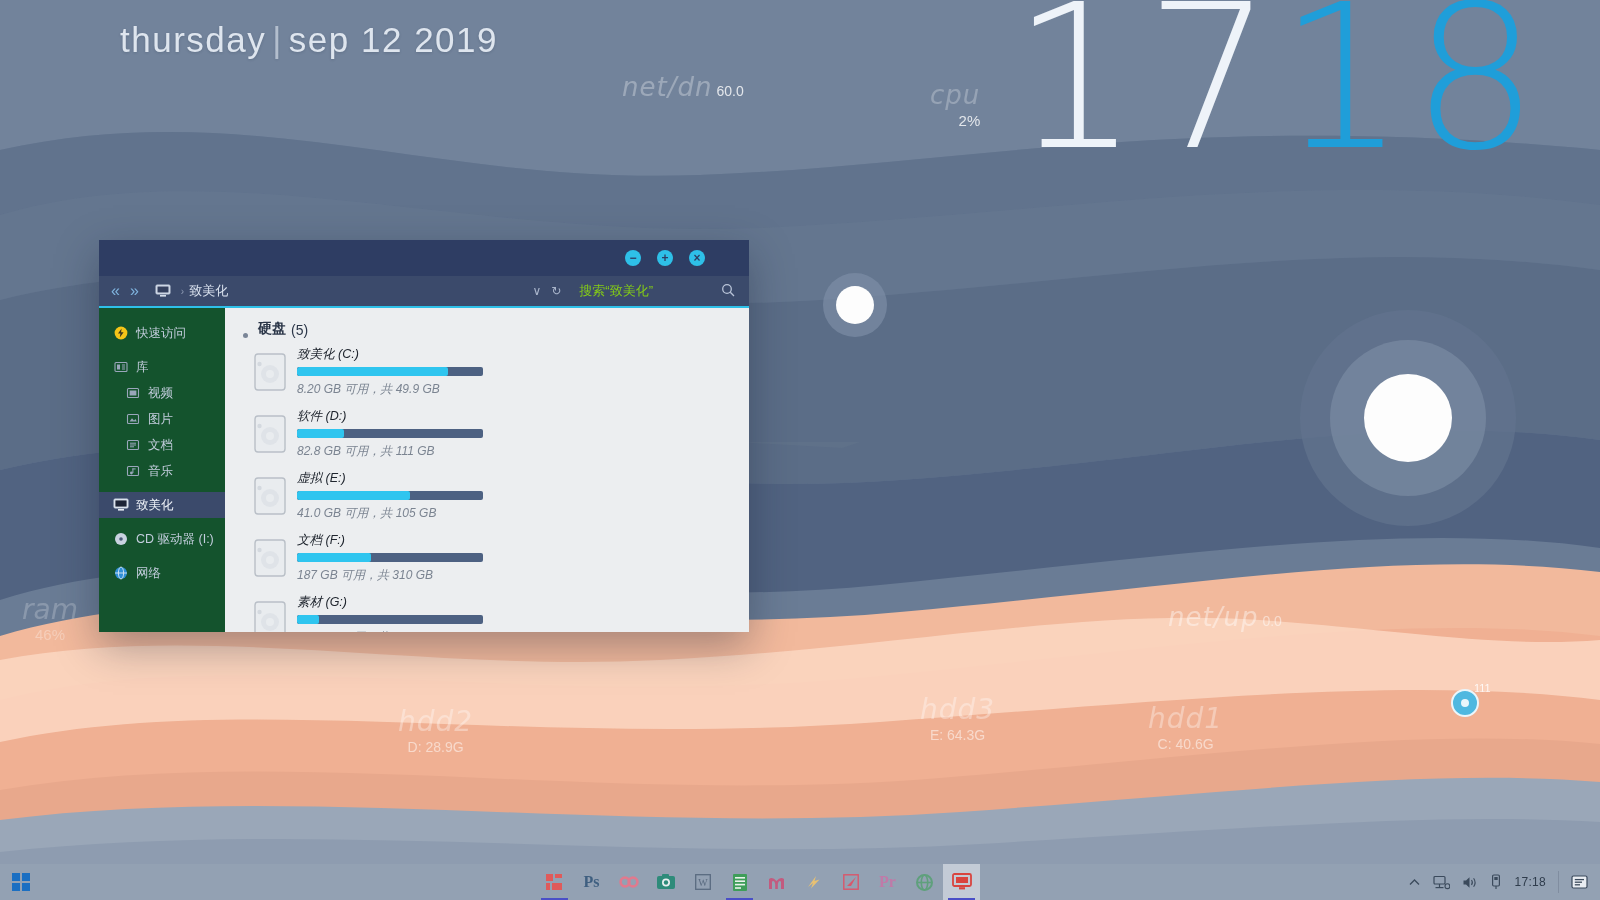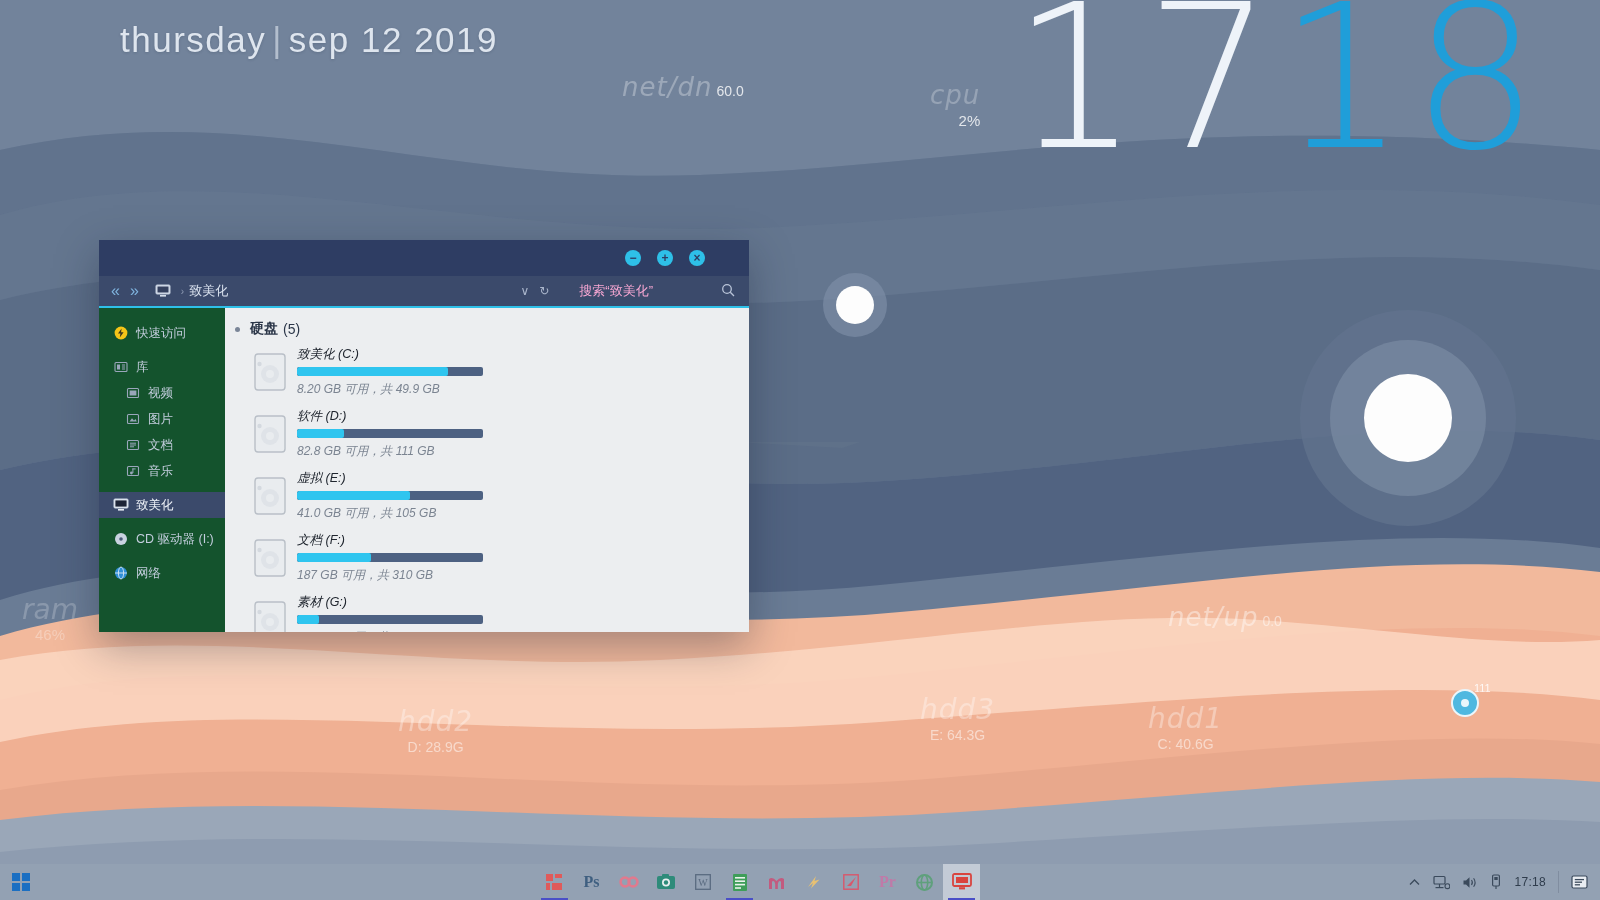--- a/index.html
+++ b/index.html
@@ -94,21 +94,21 @@
   #navbar {
     height:30px; background:#3b4a6b; display:flex; align-items:center;
     padding:0 14px 0 12px; position:relative; color:#c9d3e4; font-size:13px;
   }
   #navbar .chev { color:#7fb3de; font-size:16px; margin-right:10px; cursor:pointer; }
   #navbar .crumb-icon { margin:0 5px 0 6px; display:inline-flex; }
   #navbar .crumb-sep { color:#8e9bb4; margin:0 5px; font-size:10px; }
   #navbar .crumb-text { color:#dbe3ef; font-size:13px; }
   #navbar .right { margin-left:auto; display:flex; align-items:center; gap:10px; }
   #navbar .right .small { color:#aab6cc; font-size:12px; cursor:pointer; }
-  #navbar .searchbox { color:#f9a8d4; font-size:13px; margin-left:20px; }
+  #navbar .searchbox { color:#84cc16; font-size:13px; margin-left:8px; }
   #navbar .searchicon { color:#b9c4d8; font-size:14px; margin-left:58px; cursor:pointer; }
   #accentline { height:2px; background:#2ec0e8; }
 
   #body-row { display:flex; height:324px; }
   #sidebar {
     width:126px; background:#14532d; padding-top:12px; flex-shrink:0;
     font-size:12.5px; color:#c3cddd;
   }
   .side-item {
     display:flex; align-items:center; height:26px; padding-left:14px;
@@ -116,22 +116,22 @@
   }
   .side-item.indent { padding-left:26px; }
   .side-item.selected { background:#3b4a6b; color:#eef2f8; }
   .side-ic { width:16px; height:16px; margin-right:7px; flex-shrink:0; display:inline-flex; align-items:center; justify-content:center; }
   .side-gap { height:8px; }
 
   #content {
     flex:1; background:#eceef0; overflow:hidden; padding:12px 0 0 0; position:relative;
   }
   .group-header {
-    display:flex; align-items:center; font-size:14px; color:#2b3648;
-    font-weight:700; padding-left:10px; margin-bottom:6px;
+    display:flex; align-items:flex-end; font-size:14px; color:#2b3648;
+    font-weight:700; padding-left:18px; margin-bottom:6px;
   }
   .group-header .dot {
     width:5px; height:5px; border-radius:50%; background:#7a8597; margin-right:10px;
   }
   .group-header .gname { font-weight:700; }
   .group-header .gcount { font-weight:400; margin-left:5px; color:#2b3648; }
 
   .drive-grid { display:flex; flex-wrap:wrap; padding-left:28px; }
   .drive {
     width:250px; display:flex; margin-bottom:6px; padding:2px 0;font-style:italic;

